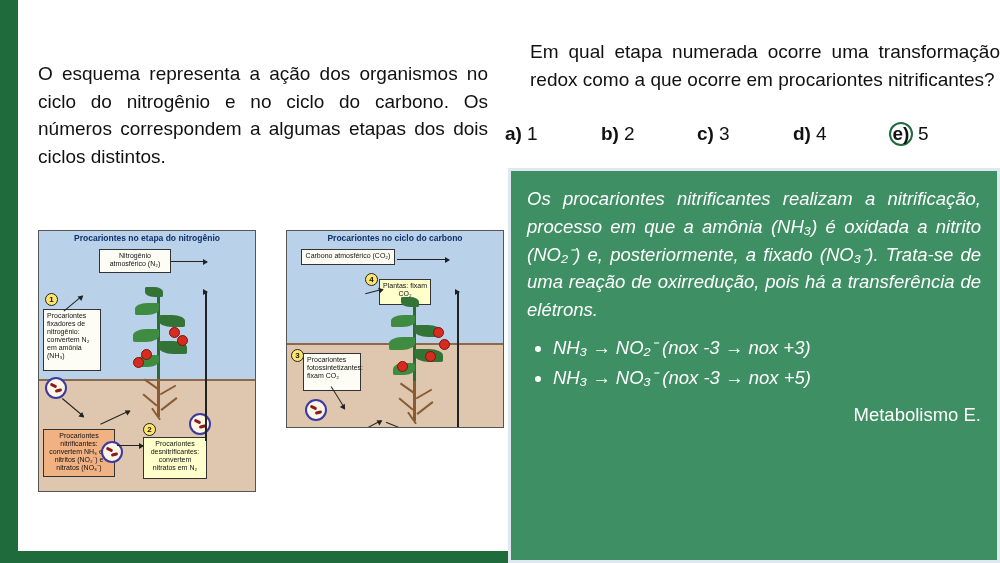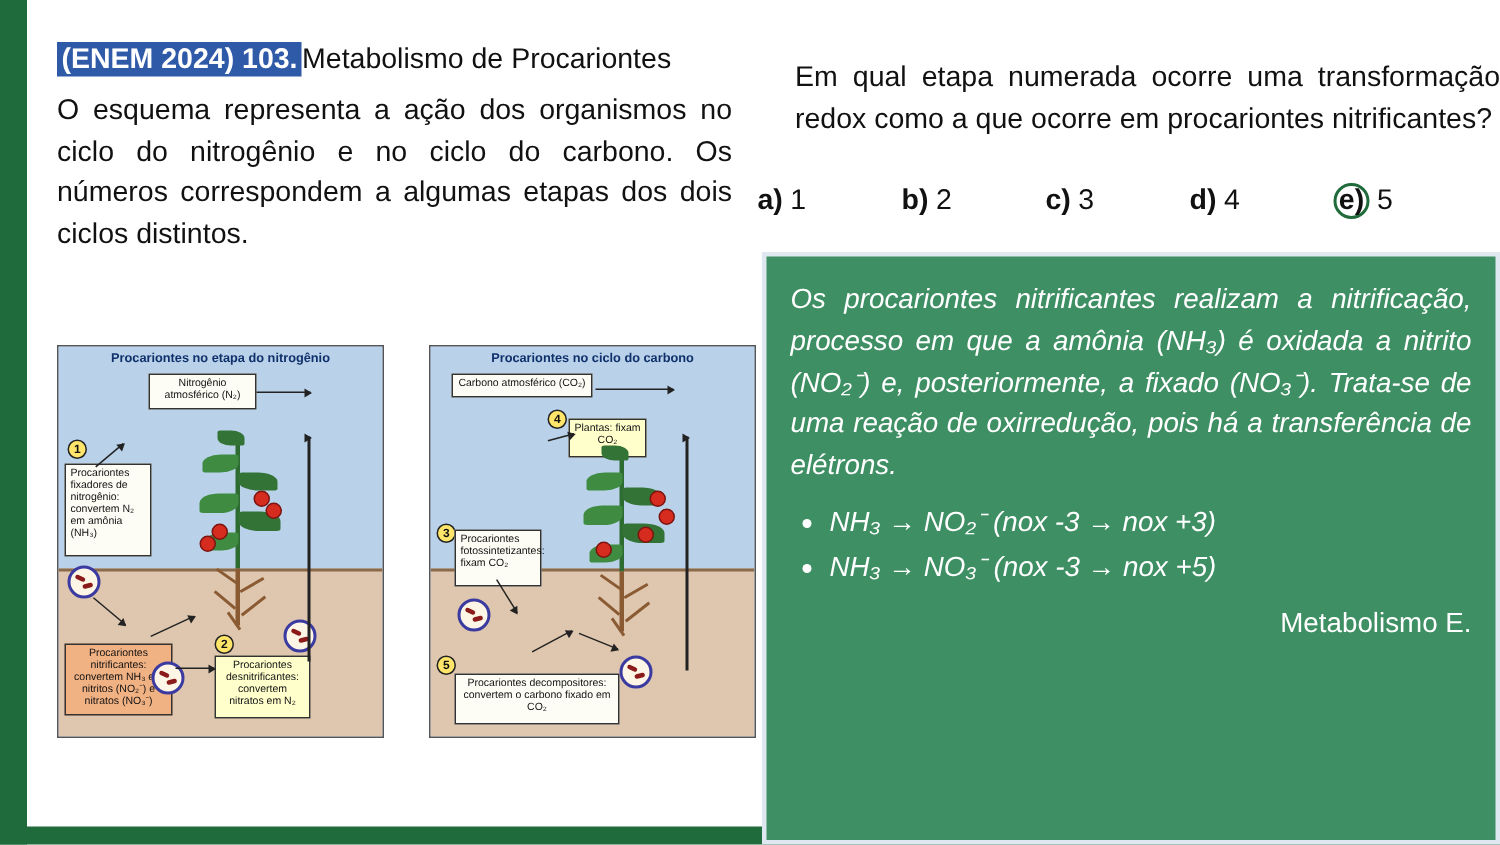--- a/index.html
+++ b/index.html
@@ -135,21 +135,21 @@
   }
   
   .fig {
     position: absolute;
     border: 1px solid #555;
     background: #bcd3ea;
     overflow: hidden;
     box-sizing: border-box;
   }
   .fig-n { left: 38px; top: 230px; width: 218px; height: 262px; }
-  .fig-c { left: 286px; top: 230px; width: 218px; height: 262px; }
+  .fig-c { left: 286px; top: 230px; width: 218px; height: 198px; }
   .fig-title {
     position: absolute;
     top: 2px; left: 0; right: 0;
     text-align: center;
     font-size: 8.5px;
     font-weight: bold;
     color: #10306b;
   }
   .sky {
     position: absolute;
@@ -252,23 +252,20 @@
   }
 </style>
 </head>
 <body>
 
 <div class="slide">
 
   <div class="left-border"></div>
   <div class="bottom-border"></div>
 
-  <div class="q-head">
-    <span class="q-code">(ENEM 2024) 103.</span><span class="q-topic">Metabolismo de Procariontes</span>
-  </div>
 
   <div class="q-body">O esquema representa a ação dos organismos no ciclo do nitrogênio e no ciclo do carbono. Os números correspondem a algumas etapas dos dois ciclos distintos.</div>
 
   <div class="q-right">Em qual etapa numerada ocorre uma transformação redox como a que ocorre em procariontes nitrificantes?</div>
 
   <div class="alts">
     <div class="alt">
       <b>a)</b>
       <span>1</span>
     </div>

